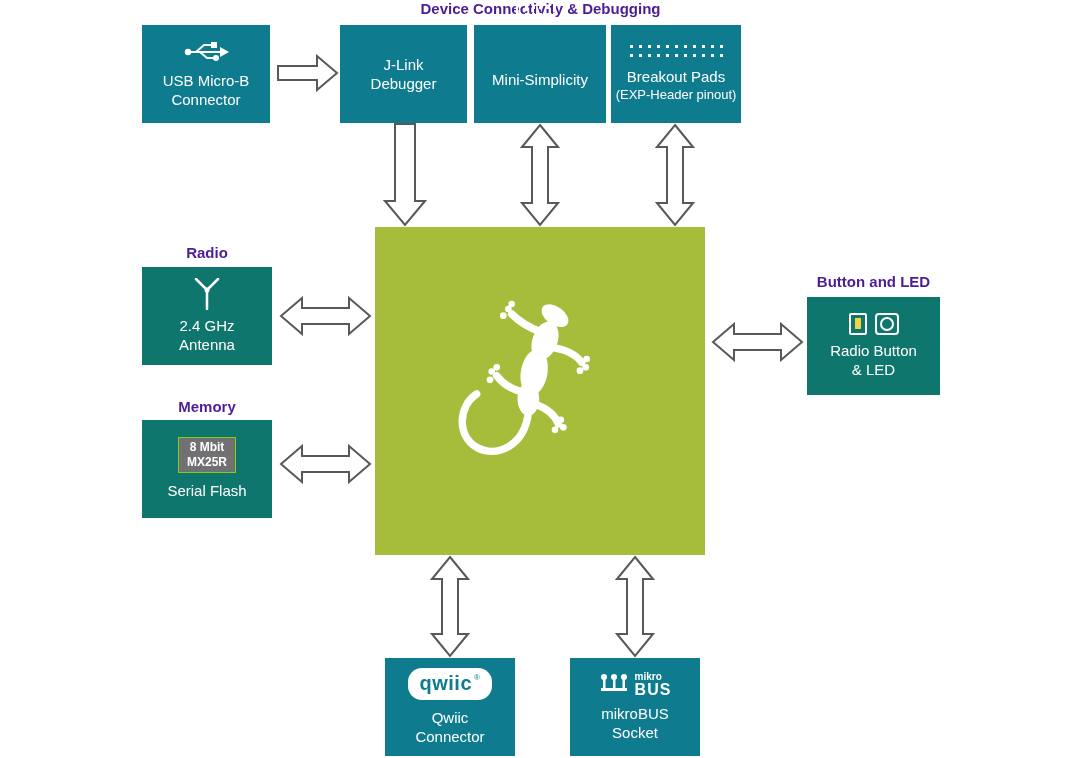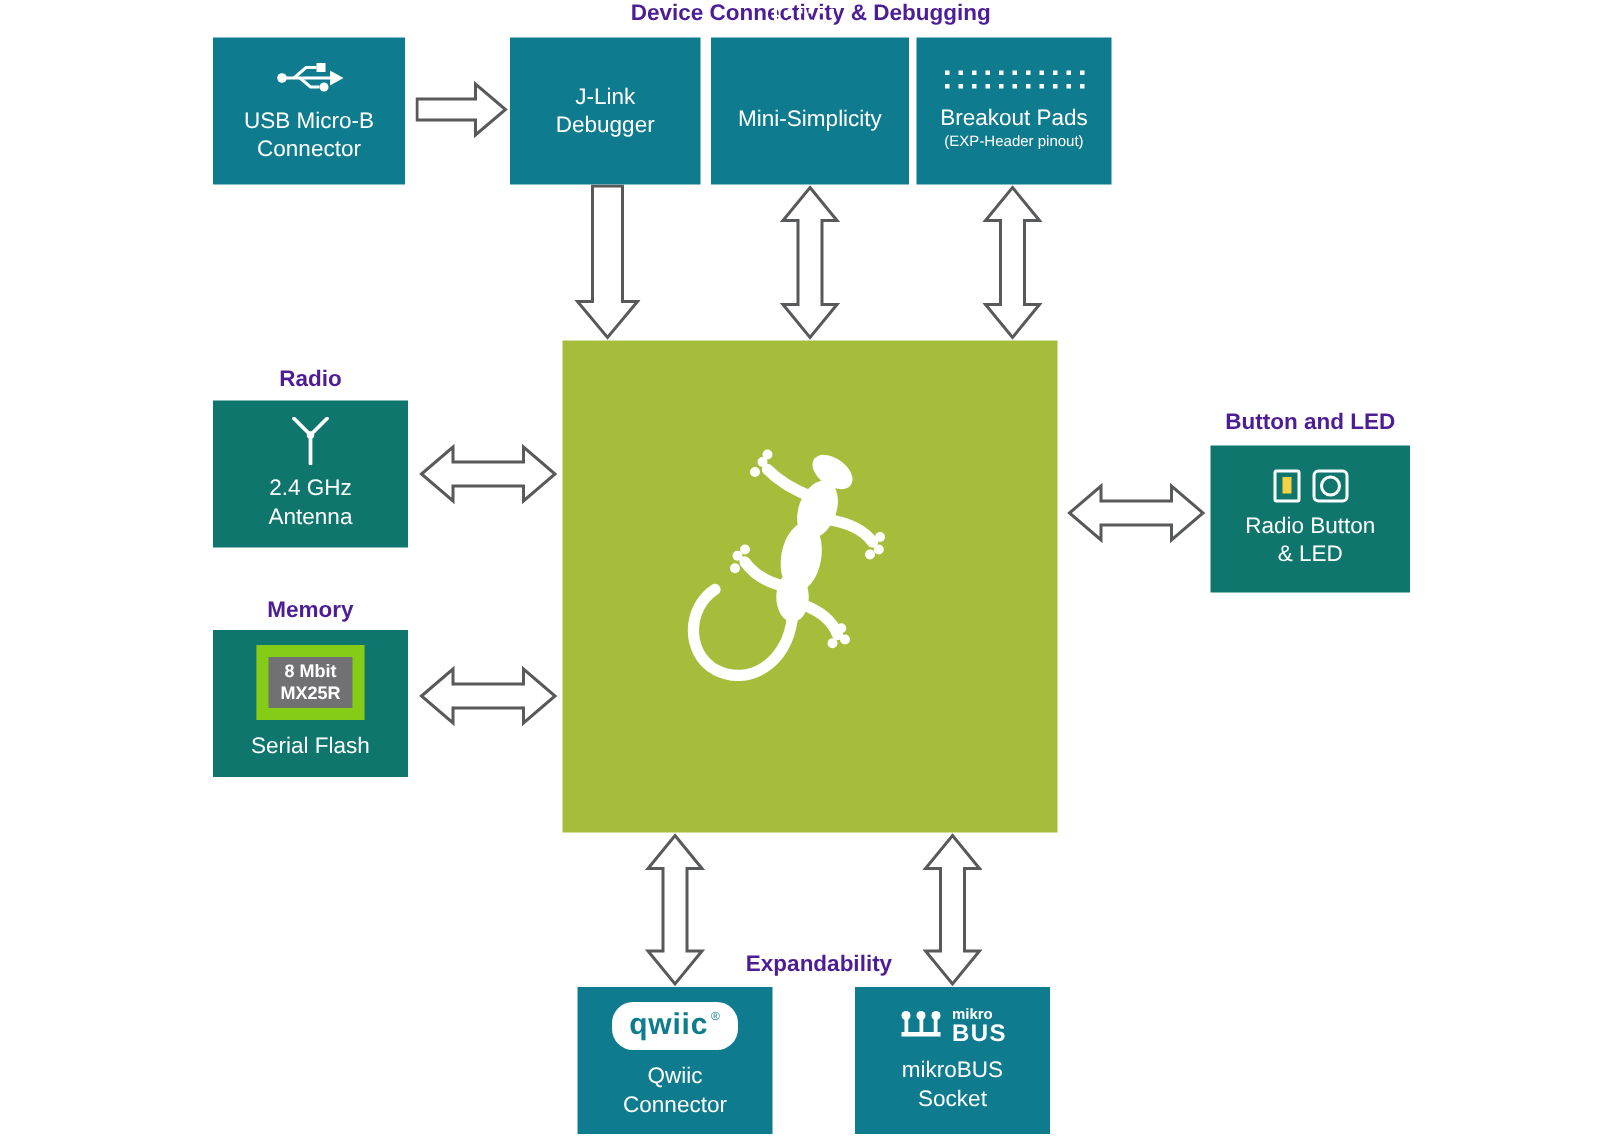--- a/index.html
+++ b/index.html
@@ -12,38 +12,38 @@
   .gray { background:#0f766e; }
   .green { background:#A6BD3B; }
 
   .sec-label { position:absolute; color:#4c1d95; font-weight:bold; font-size:15px; text-align:center; }
 
   .arrow { position:absolute; }
   .arrow svg { display:block; }
   .arrow polygon { fill:#ffffff; stroke:#58595B; stroke-width:2; stroke-linejoin:miter; }
 
   .t-line { display:block; }
-  .sub { font-size:10px; line-height:1.2; }
+  .sub { font-size:13px; line-height:1.2; }
 
   
   .icon-wrap { display:flex; align-items:center; justify-content:center; margin-bottom:6px; }
 
   
   .conn-outline { border:2px solid #fff; border-radius:5px; padding:4px 7px; display:flex;
                   flex-direction:column; gap:4px; margin-bottom:8px; }
   .dot-row { display:flex; gap:4px; }
   .dot-row i { width:3px; height:3px; background:#fff; display:block; }
 
   
   .pads { display:flex; flex-direction:column; gap:6px; margin-bottom:10px; }
   .pads .dot-row { gap:6px; }
   .pads .dot-row i { width:3px; height:3px; }
 
   
-  .chip { border:8px solid #84cc16; padding:2px 8px; font-size:12px; font-weight:bold; line-height:1.25;
+  .chip { border:1px solid #84cc16; padding:2px 8px; font-size:12px; font-weight:bold; line-height:1.25;
           margin-bottom:8px; background:#717173; }
 
   .btnled-icons { display:flex; gap:8px; align-items:center; margin-bottom:6px; }
   .led-icon { width:14px; height:18px; border:2px solid #fff; border-radius:2px;
               display:flex; align-items:center; justify-content:center; }
   .led-icon i { display:block; width:6px; height:11px; background:#F5D243; }
   .push-btn { width:20px; height:18px; border:2px solid #fff; border-radius:4px;
               display:flex; align-items:center; justify-content:center; }
   .push-btn i { display:block; width:10px; height:10px; border:2px solid #fff; border-radius:50%; }
 
@@ -63,21 +63,20 @@
 </style>
 </head>
 <body>
 
 <div id="canvas">
 
   <div class="sec-label" style="left:340px; top:0; width:401px;">Device Connectivity &amp; Debugging</div>
   <div class="sec-label" style="left:142px; top:244px; width:130px;">Radio</div>
   <div class="sec-label" style="left:142px; top:398px; width:130px;">Memory</div>
   <div class="sec-label" style="left:807px; top:273px; width:133px;">Button and LED</div>
-  <div class="sec-label" style="left:446px; top:634px; width:200px;">Expandability</div>
 
   <div class="box teal" style="left:142px; top:25px; width:128px; height:98px;">
     <span class="icon-wrap">
       <svg width="48" height="26" viewBox="0 0 48 26">
         <g stroke="#fff" stroke-width="2" fill="none">
           <line x1="6" y1="13" x2="39" y2="13"></line>
           <polyline points="14,13 22,6 29,6"></polyline>
           <polyline points="18,13 25,19 31,19"></polyline>
         </g>
         <circle cx="6" cy="13" r="3.2" fill="#fff"></circle>

